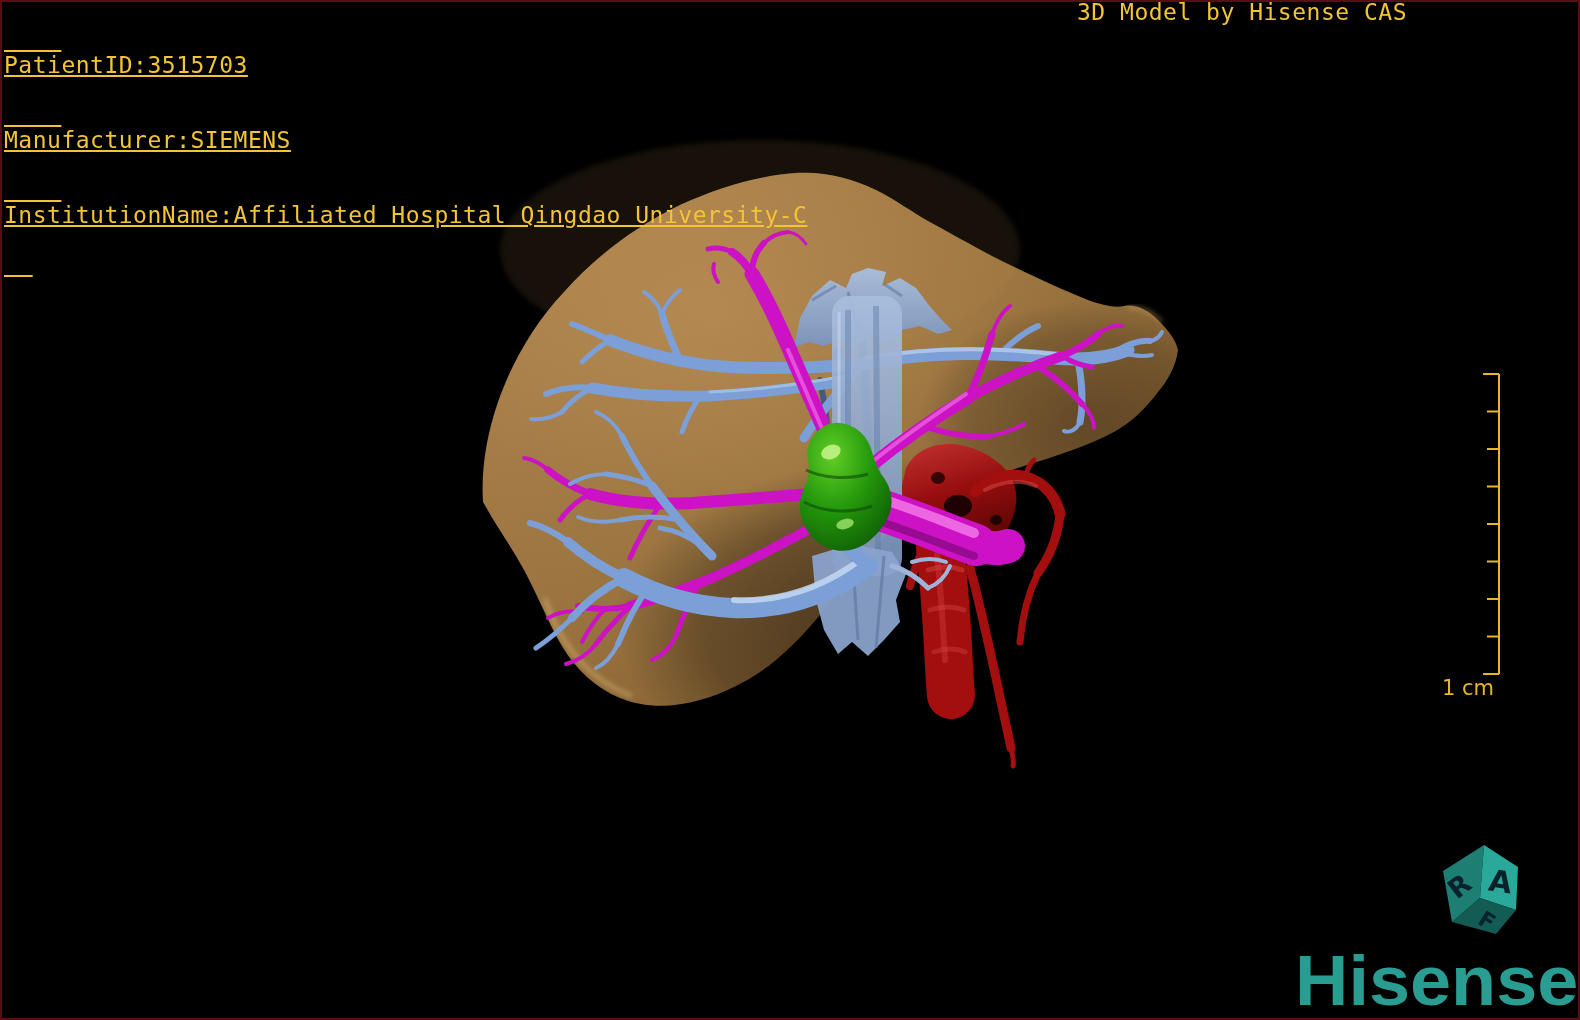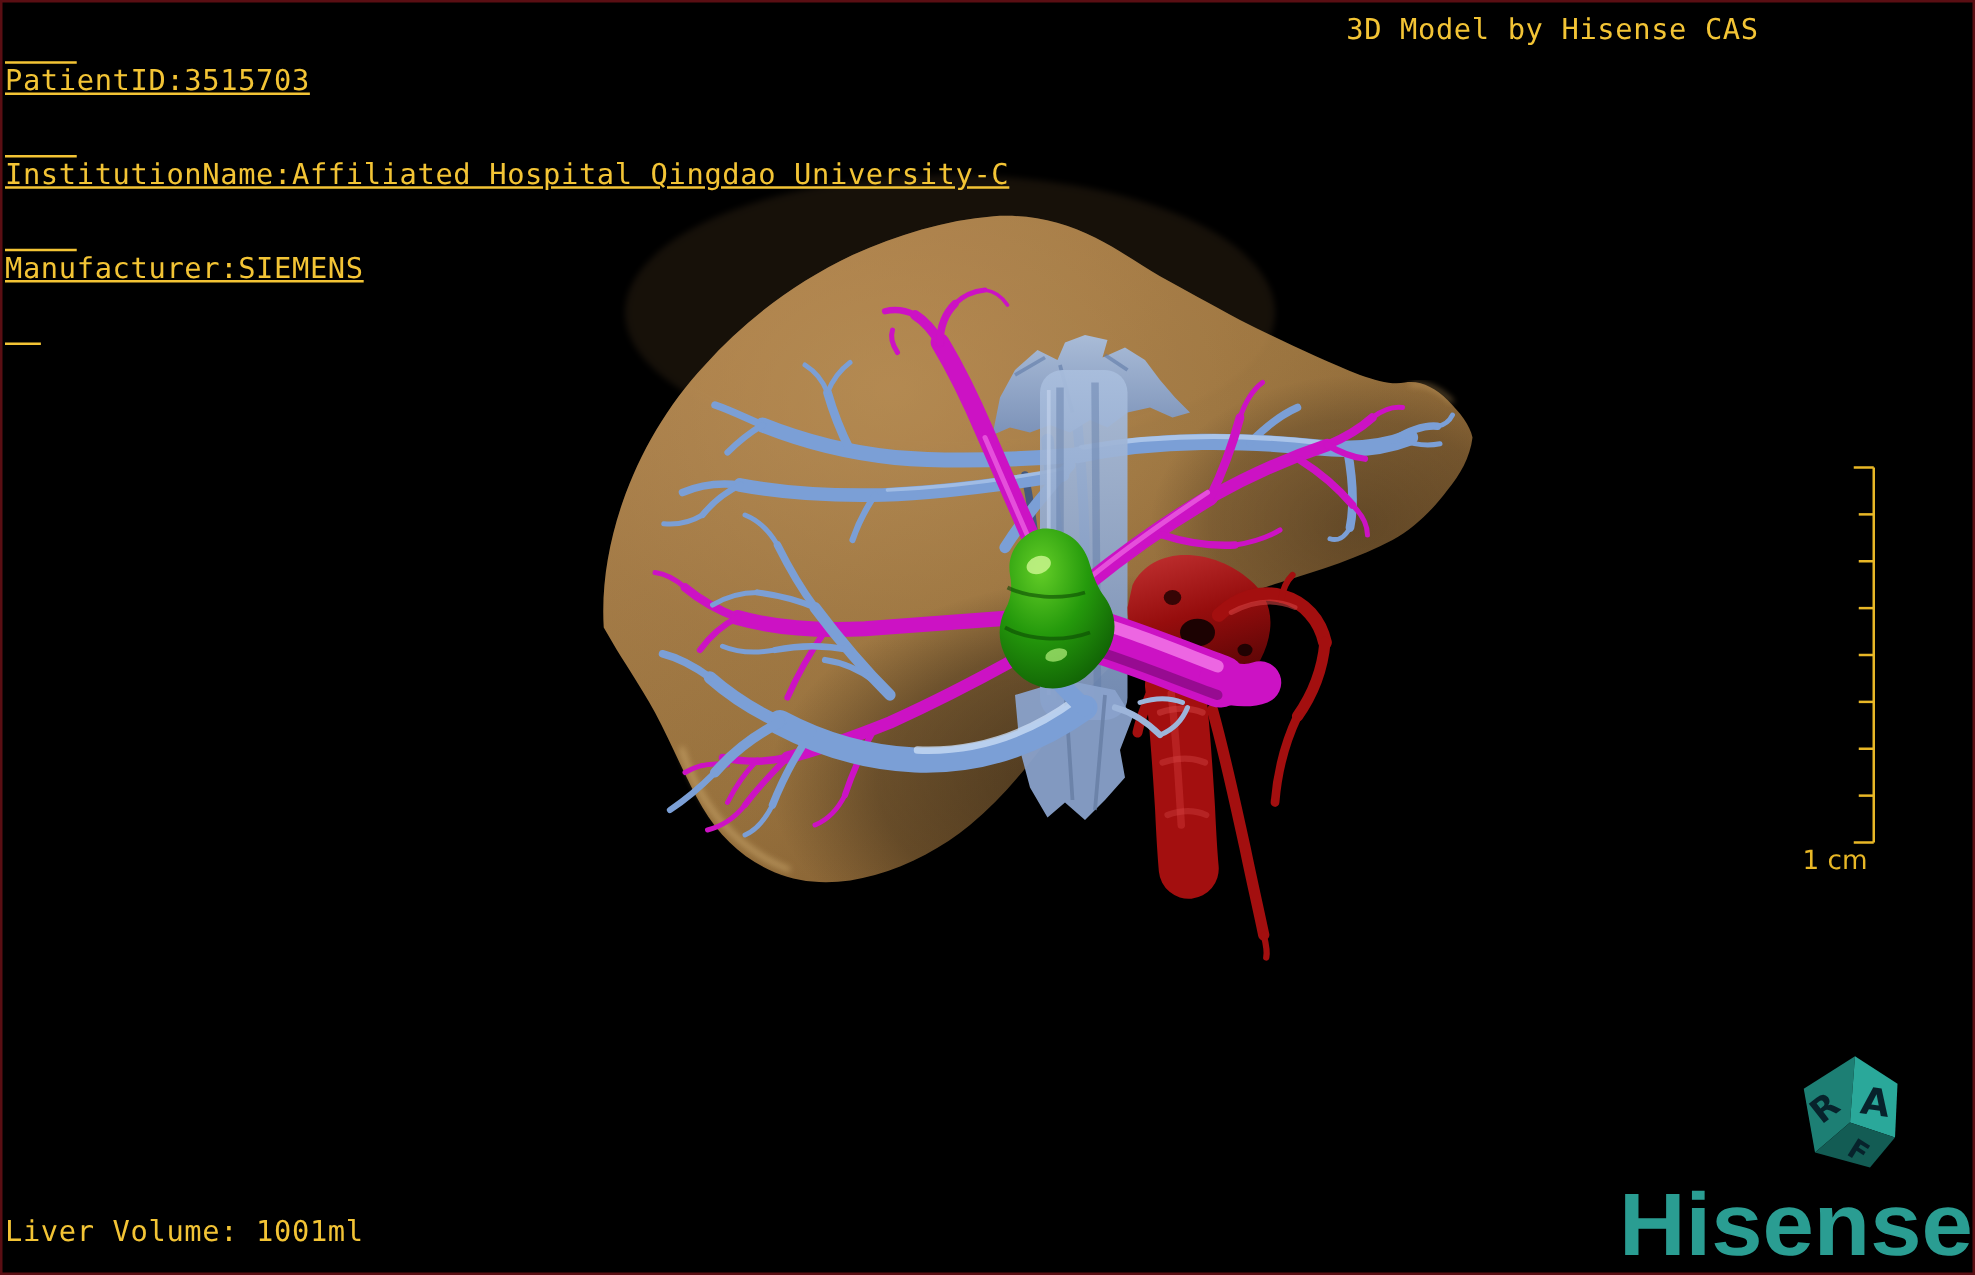--- a/index.html
+++ b/index.html
@@ -3,21 +3,21 @@
 <meta charset="utf-8">
 <style>
   html,body{margin:0;padding:0;background:#000;}
   #stage{
     position:relative;width:1580px;height:1020px;background:#000;
     overflow:hidden;font-family:"DejaVu Sans Mono","Liberation Mono",monospace;
   }
   #frame-border{position:absolute;inset:0;border:2px solid var(--border-red,#5a0e13);pointer-events:none;z-index:50;}
   .ovl{position:absolute;color:var(--text-yellow,#f3c435);font-size:23px;line-height:25px;letter-spacing:.5px;white-space:pre;z-index:40;}
   #patient-block{left:4px;top:3px;text-decoration:underline;}
-  #watermark{left:1077px;top:12px;}
+  #watermark{left:1077px;top:0;}
   #volume-readout{left:4px;top:974px;}
   #viewport-svg{position:absolute;left:0;top:0;z-index:10;}
   #brand-logo{
     position:absolute;right:2px;bottom:4px;z-index:40;
     font-family:"Liberation Sans","DejaVu Sans",sans-serif;
     font-weight:bold;font-size:71px;line-height:1;letter-spacing:0px;
     color:var(--brand-teal,#2a9d92);transform:scaleX(1.04);transform-origin:right bottom;
   }
   text.sb{fill:var(--scale-yellow,#e8b726);font-family:"DejaVu Sans","Liberation Sans",sans-serif;font-size:21px;}
   text.cube-letter{fill:#07222b;font-family:"DejaVu Sans","Liberation Sans",sans-serif;font-weight:bold;}
@@ -237,24 +237,23 @@
       <polygon points="1484,845 1518,867 1516,910 1480,898" fill="#2aa89a"></polygon>
       <polygon points="1452,922 1480,898 1516,910 1496,934" fill="#135c54"></polygon>
       <text class="cube-letter" x="1461" y="895" font-size="27" text-anchor="middle" transform="rotate(-38 1461 888)">R</text>
       <text class="cube-letter" x="1500" y="892" font-size="30" text-anchor="middle" transform="rotate(8 1500 884)">A</text>
       <text class="cube-letter" x="1486" y="928" font-size="22" text-anchor="middle" fill="#04201a" transform="rotate(32 1486 922)">F</text>
     </g>
   </svg>
 
   <div class="ovl" id="patient-block">
     <div>PatientID:3515703</div>
+    <div>Manufacturer:SIEMENS</div>
     <div>InstitutionName:Affiliated Hospital Qingdao University-C</div>
-    <div>Manufacturer:SIEMENS</div>
   </div>
 
   <div class="ovl" id="watermark">3D Model by Hisense CAS</div>
 
-  <div class="ovl" id="volume-readout">Liver Volume: 1001ml</div>
 
   <div id="brand-logo">Hisense</div>
 
   <div id="frame-border"></div>
 </div>
 
 </body></html>

